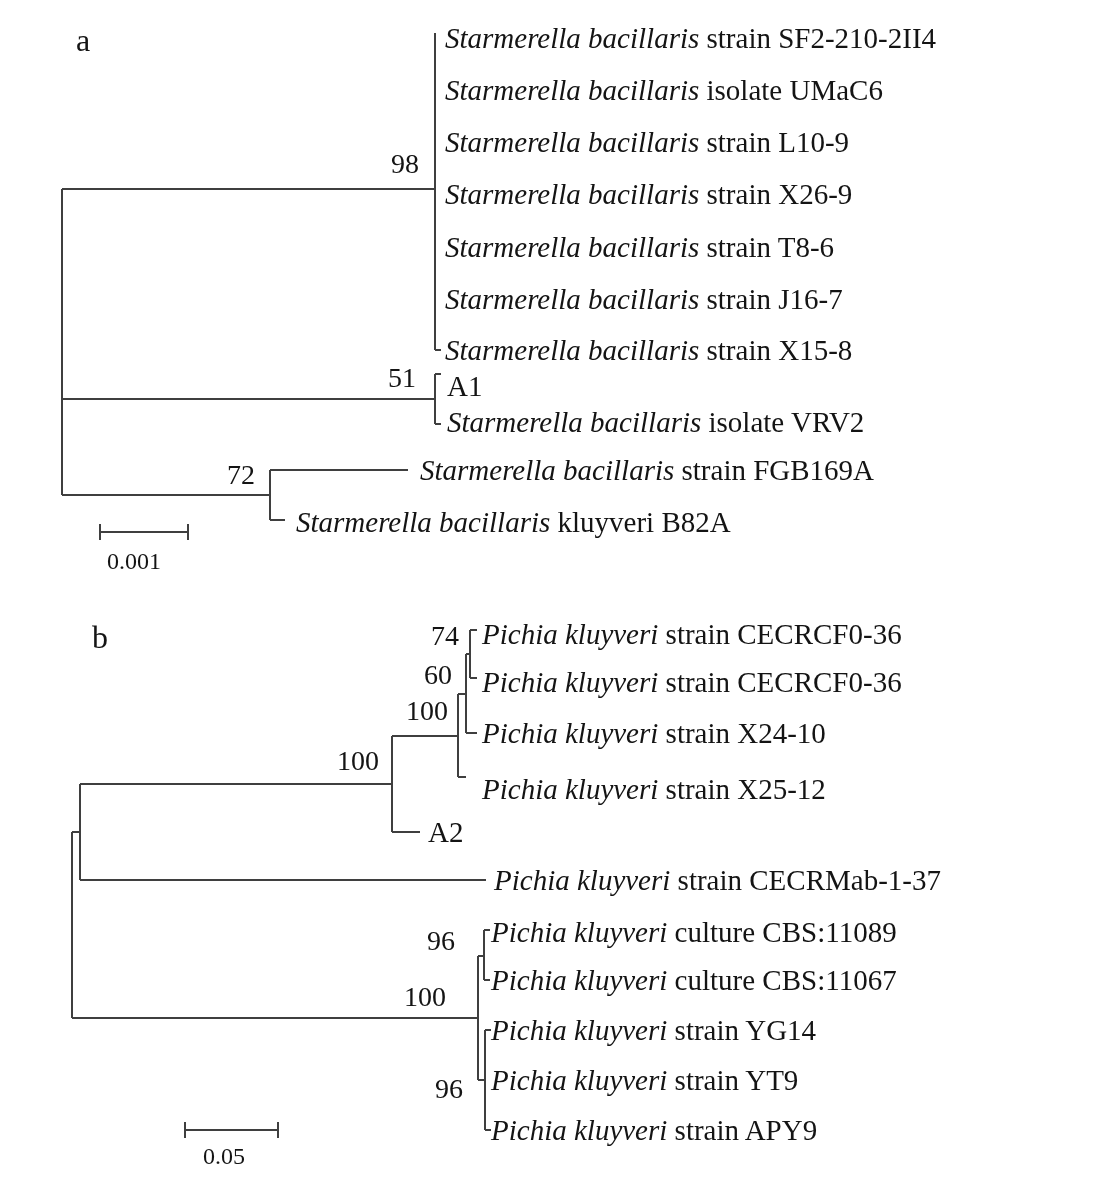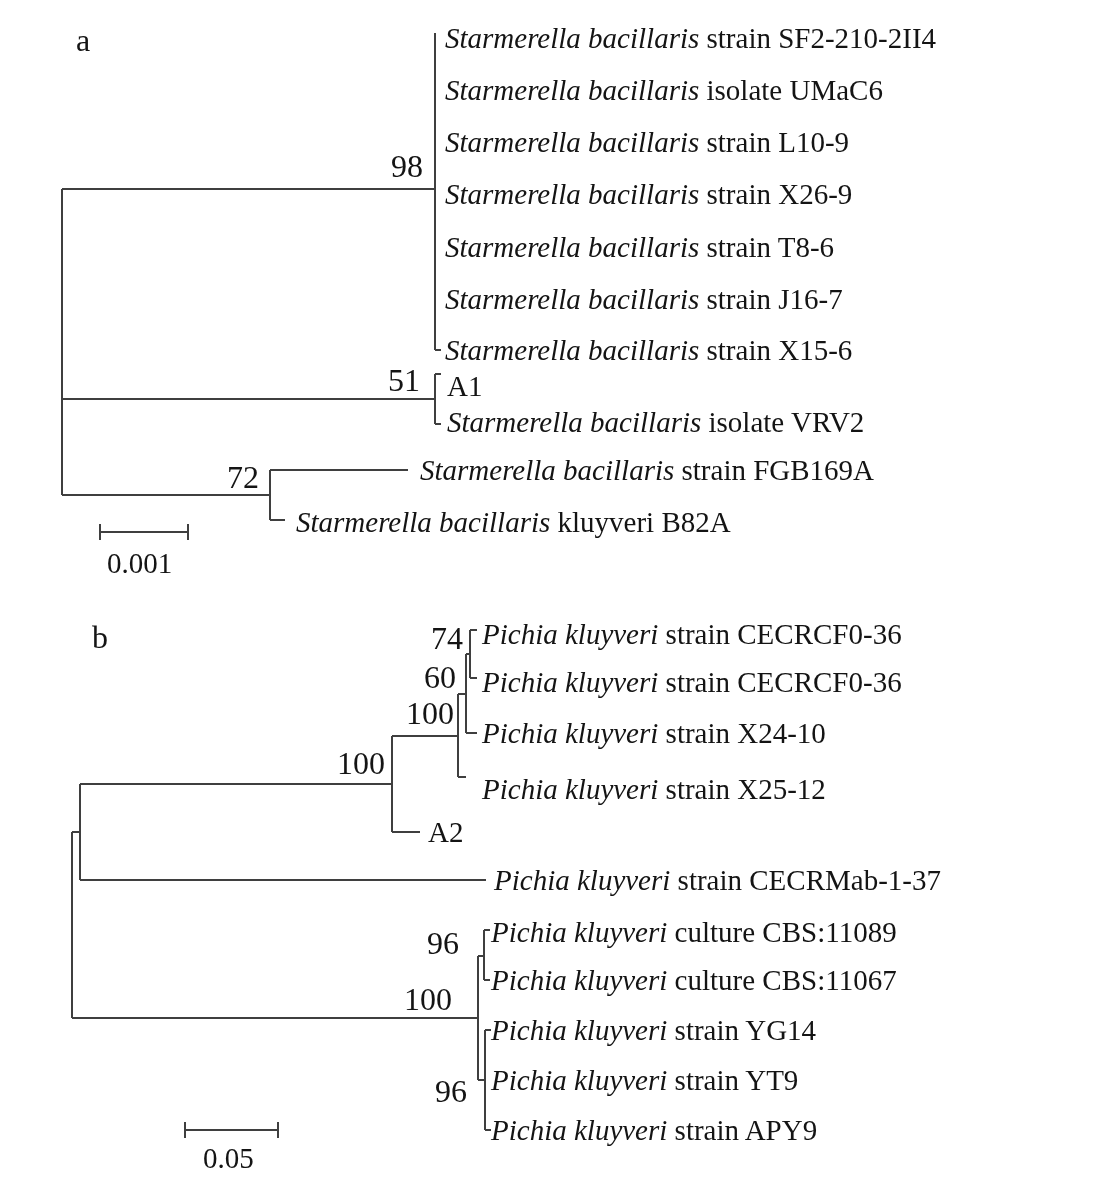--- a/index.html
+++ b/index.html
@@ -13,29 +13,29 @@
   }
   #tree-svg{position:absolute;left:0;top:0;}
   #tree-svg line{stroke:#3f3f3f;stroke-width:2;}
   .taxon{
     position:absolute;
     font-size:29px;line-height:1.05;white-space:nowrap;
   }
   .taxon i{}
   .boot{
     position:absolute;
-    font-size:32px;line-height:1;white-space:nowrap;
+    font-size:28px;line-height:1;white-space:nowrap;
   }
   .panel-letter{
     position:absolute;
     font-size:32px;line-height:1;
   }
   .scale-label{
     position:absolute;
-    font-size:29px;line-height:1;white-space:nowrap;
+    font-size:24px;line-height:1;white-space:nowrap;
   }
 </style>
 </head>
 <body>
 
 <div id="figure">
 
   <svg id="tree-svg" width="1099" height="1190" viewBox="0 0 1099 1190">
 
     <g>
@@ -92,21 +92,21 @@
 
   <div>
     <div class="panel-letter" style="left:76px;top:24px">a</div>
 
     <div class="taxon" style="left:445px;top:23px"><i>Starmerella bacillaris</i><span> strain SF2-210-2II4</span></div>
     <div class="taxon" style="left:445px;top:75px"><i>Starmerella bacillaris</i><span> isolate UMaC6</span></div>
     <div class="taxon" style="left:445px;top:127px"><i>Starmerella bacillaris</i><span> strain L10-9</span></div>
     <div class="taxon" style="left:445px;top:179px"><i>Starmerella bacillaris</i><span> strain X26-9</span></div>
     <div class="taxon" style="left:445px;top:232px"><i>Starmerella bacillaris</i><span> strain T8-6</span></div>
     <div class="taxon" style="left:445px;top:284px"><i>Starmerella bacillaris</i><span> strain J16-7</span></div>
-    <div class="taxon" style="left:445px;top:335px"><i>Starmerella bacillaris</i><span> strain X15-6</span></div>
+    <div class="taxon" style="left:445px;top:335px"><i>Starmerella bacillaris</i><span> strain X15-8</span></div>
     <div class="taxon" style="left:447px;top:371px"><i></i><span>A1</span></div>
     <div class="taxon" style="left:447px;top:407px"><i>Starmerella bacillaris</i><span> isolate VRV2</span></div>
     <div class="taxon" style="left:420px;top:455px"><i>Starmerella bacillaris</i><span> strain FGB169A</span></div>
     <div class="taxon" style="left:296px;top:507px"><i>Starmerella bacillaris</i><span> kluyveri B82A</span></div>
 
     <div class="boot" style="left:391px;top:150px">98</div>
     <div class="boot" style="left:388px;top:364px">51</div>
     <div class="boot" style="left:227px;top:461px">72</div>
 
     <div class="scale-label" style="left:107px;top:549px">0.001</div>

